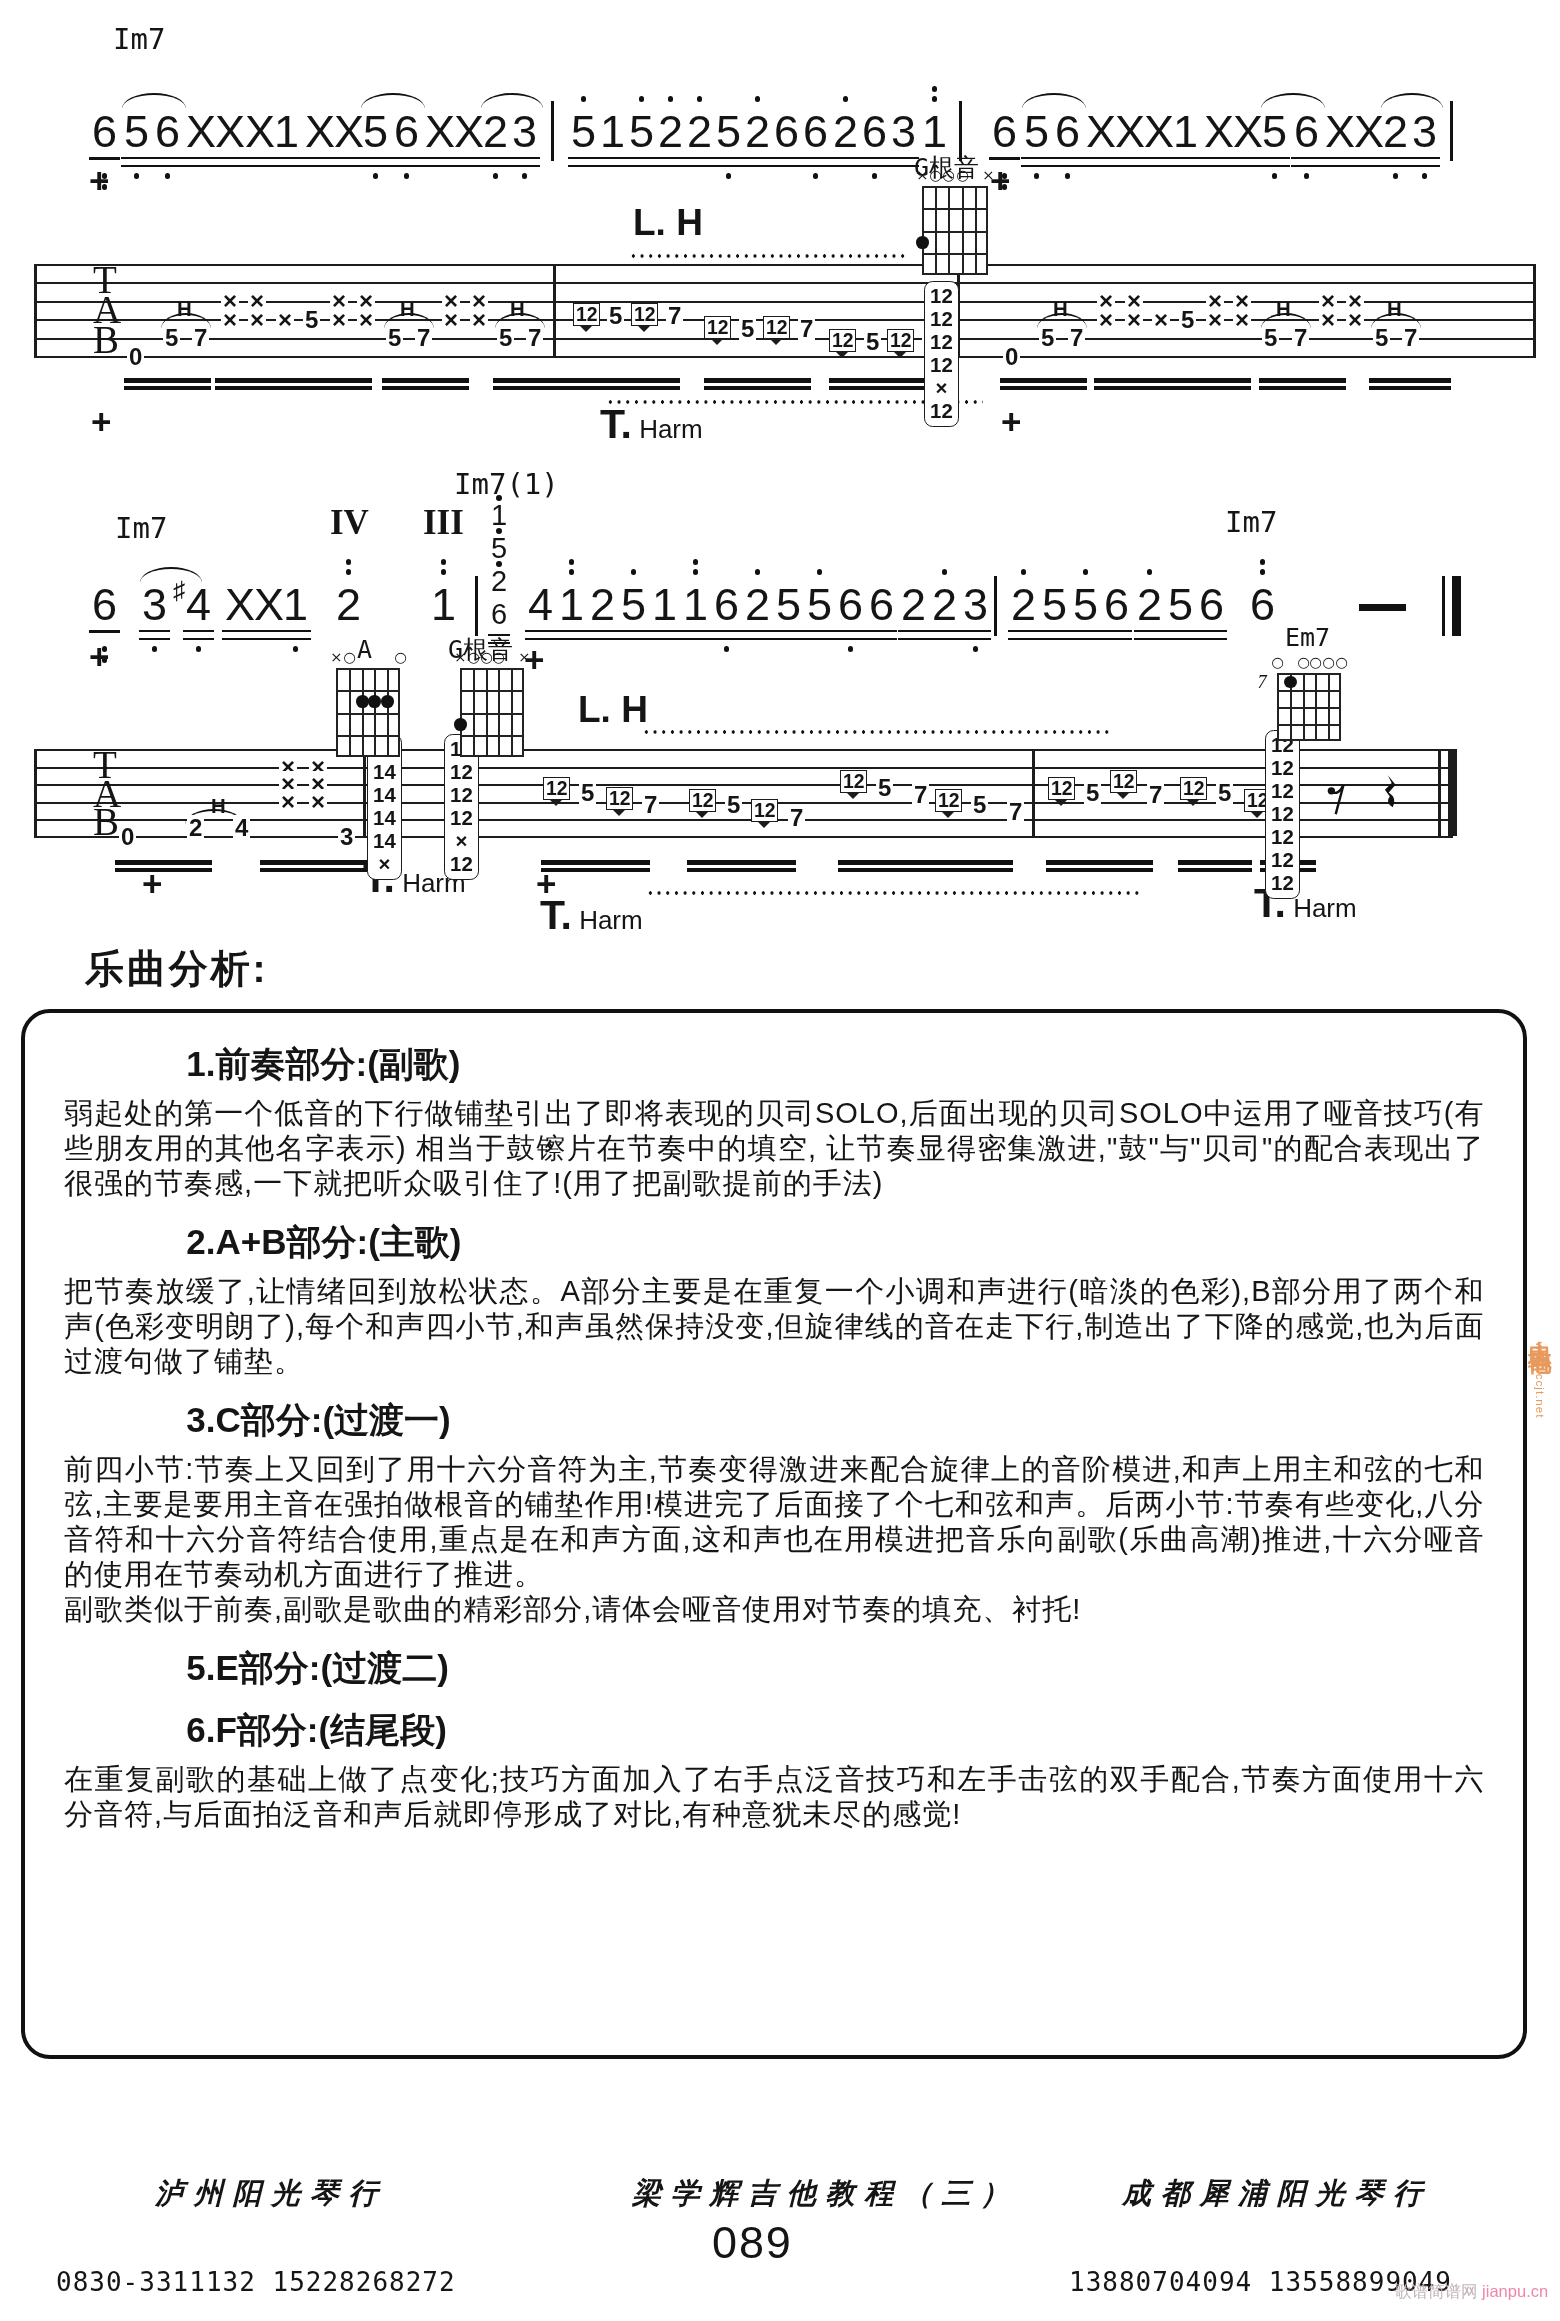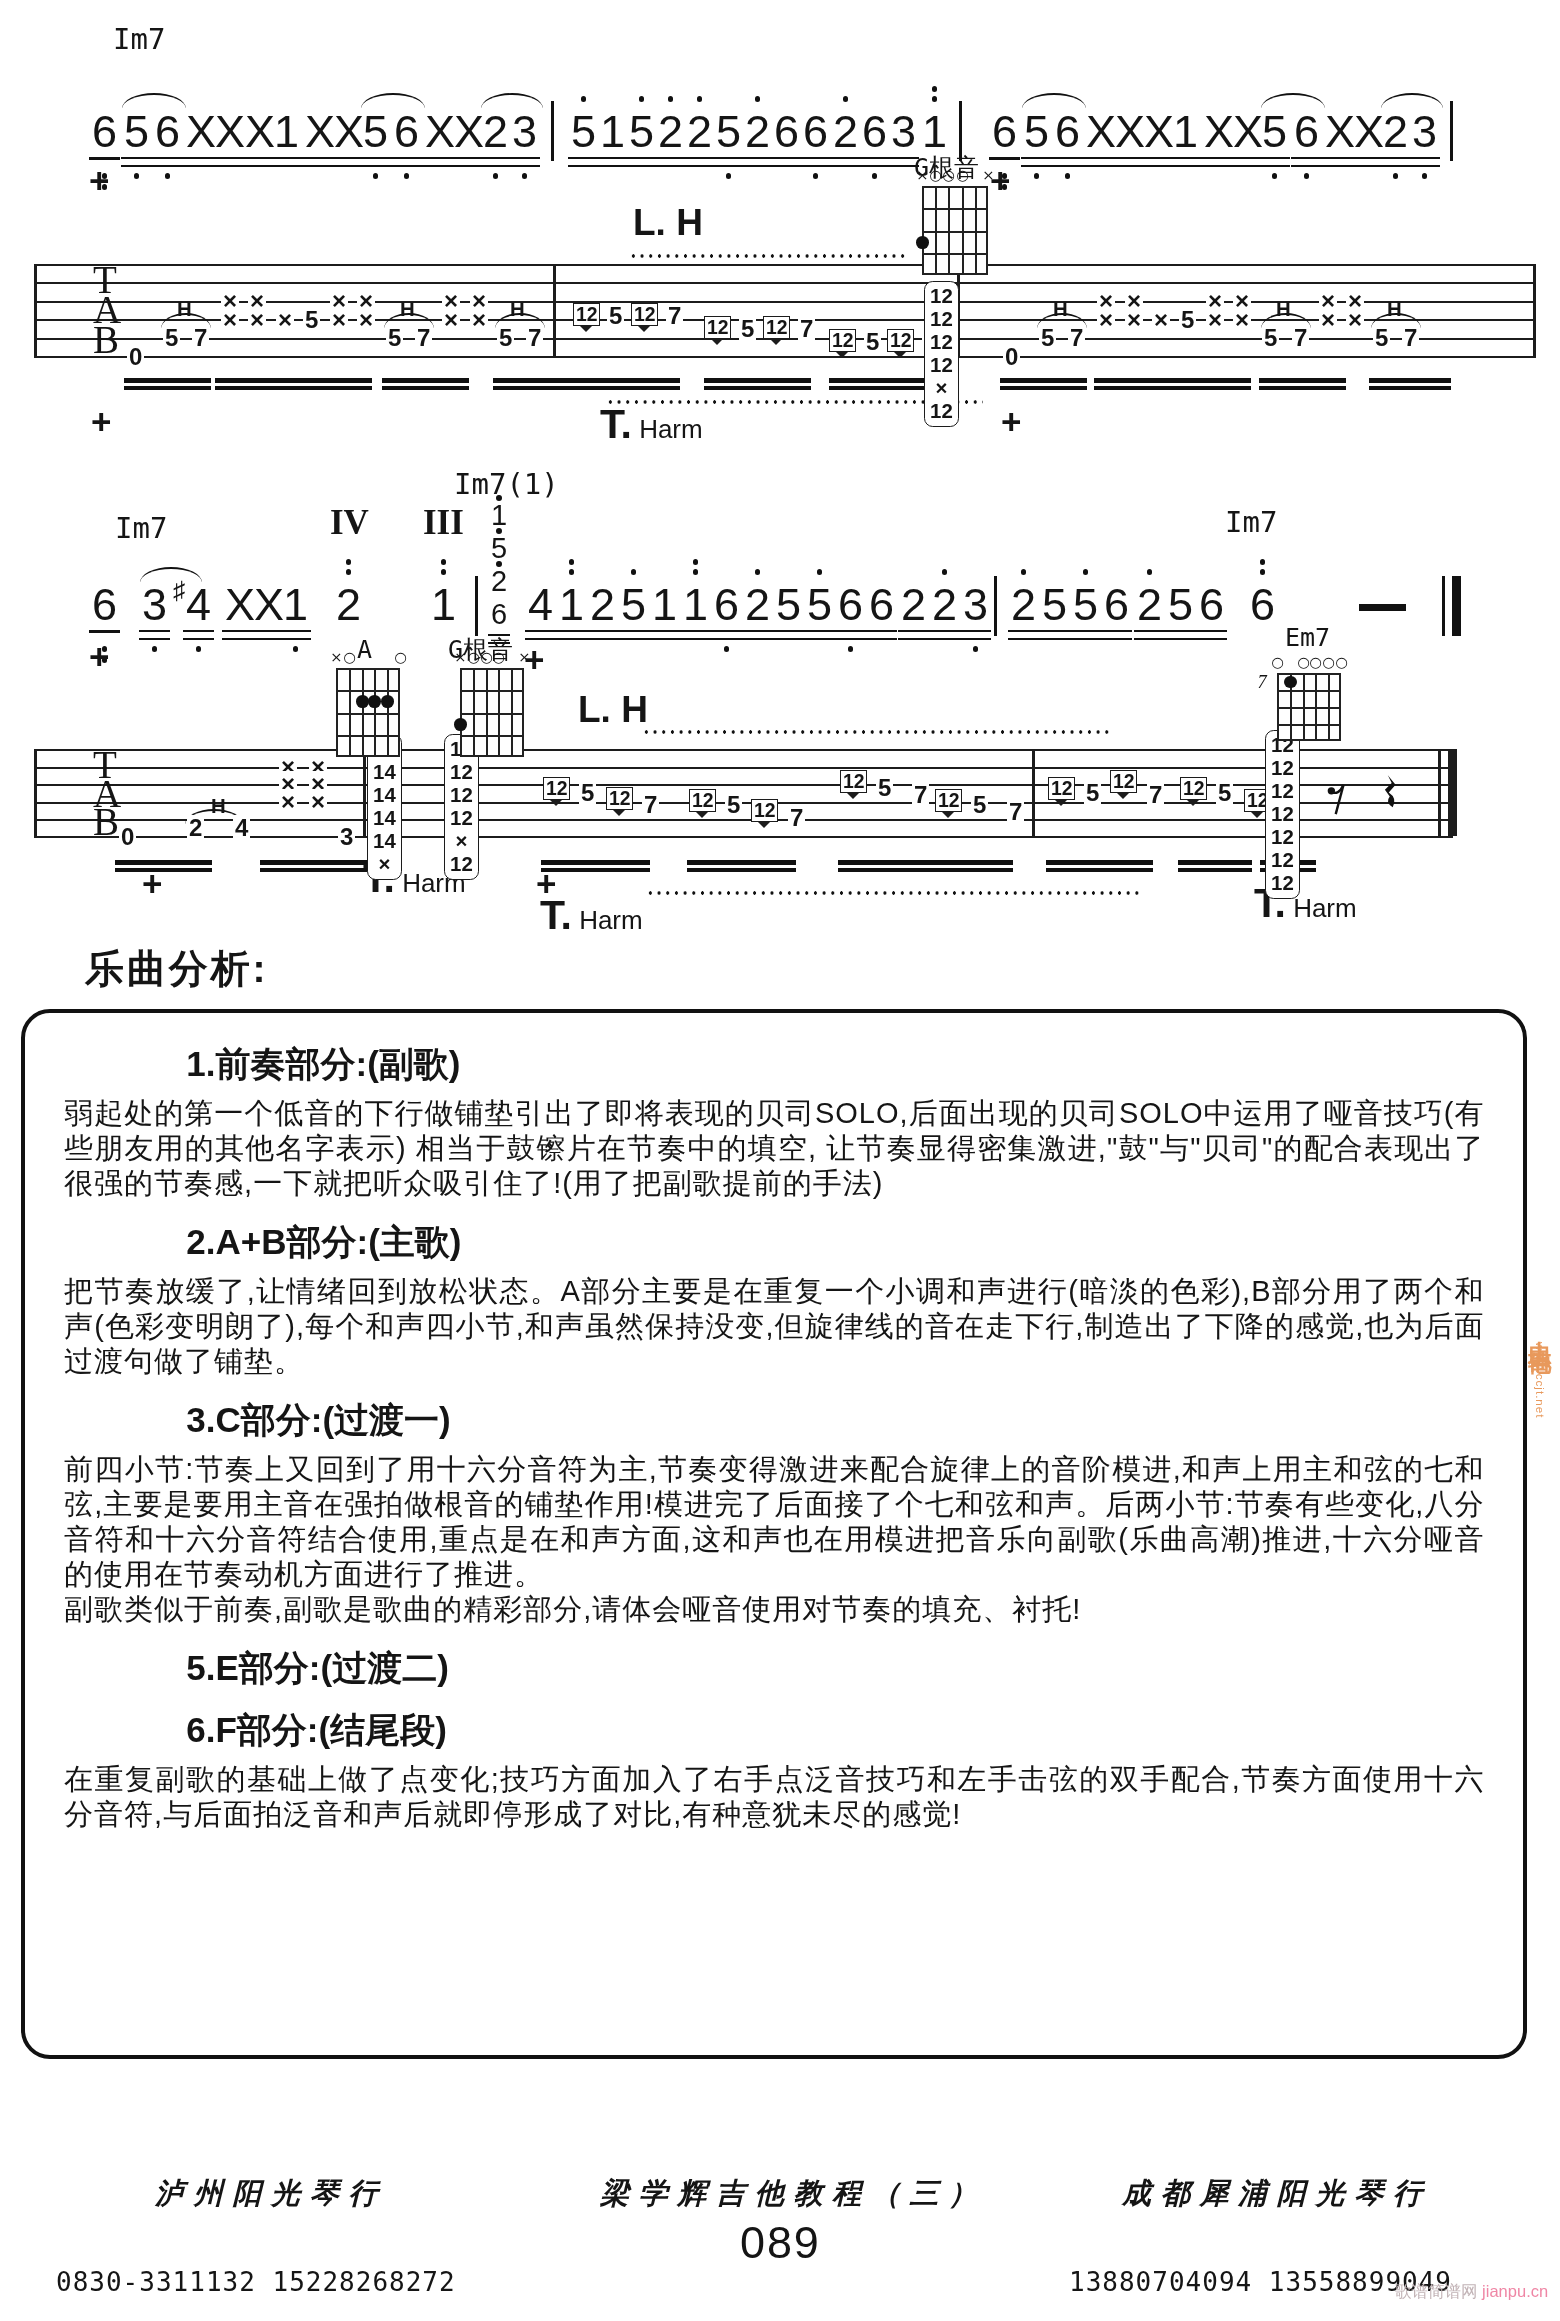--- a/index.html
+++ b/index.html
@@ -498,22 +498,22 @@
     </div>
     <div class="asec">
       <h3>6.F部分:(结尾段)</h3>
       <p>在重复副歌的基础上做了点变化;技巧方面加入了右手点泛音技巧和左手击弦的双手配合,节奏方面使用十六分音符,与后面拍泛音和声后就即停形成了对比,有种意犹未尽的感觉!</p>
     </div>
   </div>
 
 
   <div class="fname" style="left:155px;top:2179px">泸州阳光琴行</div>
   <div class="fphone" style="left:56px;top:2228px">0830-3311132  15228268272</div>
-  <div class="fname" style="left:600px;top:2179px">梁学辉吉他教程（三）</div>
-  <div class="fpage" style="left:740px;top:2220px">089</div>
+  <div class="fname" style="left:632px;top:2179px">梁学辉吉他教程（三）</div>
+  <div class="fpage" style="left:712px;top:2220px">089</div>
   <div class="fname" style="left:1122px;top:2179px">成都犀浦阳光琴行</div>
   <div class="fphone" style="left:1069px;top:2228px">13880704094  13558899049</div>
 
   <div class="wmside" style="color: rgb(232, 153, 92);">
     <span class="wchars">虫虫吉他</span>
     <span class="wurl">www.ccjt.net</span>
   </div>
   <div class="wmbottom"><span style="color: rgb(194, 179, 182);">歌谱简谱网 </span><span style="color: rgb(239, 134, 165);">jianpu.cn</span></div>
 </div>
 

